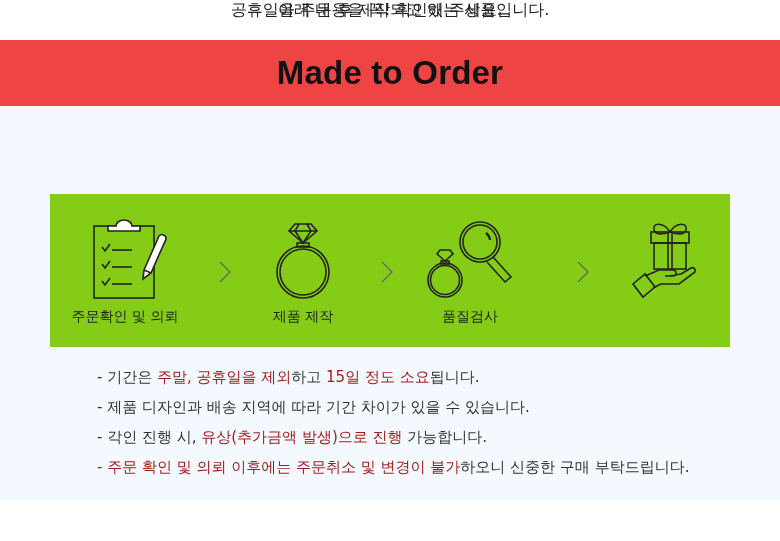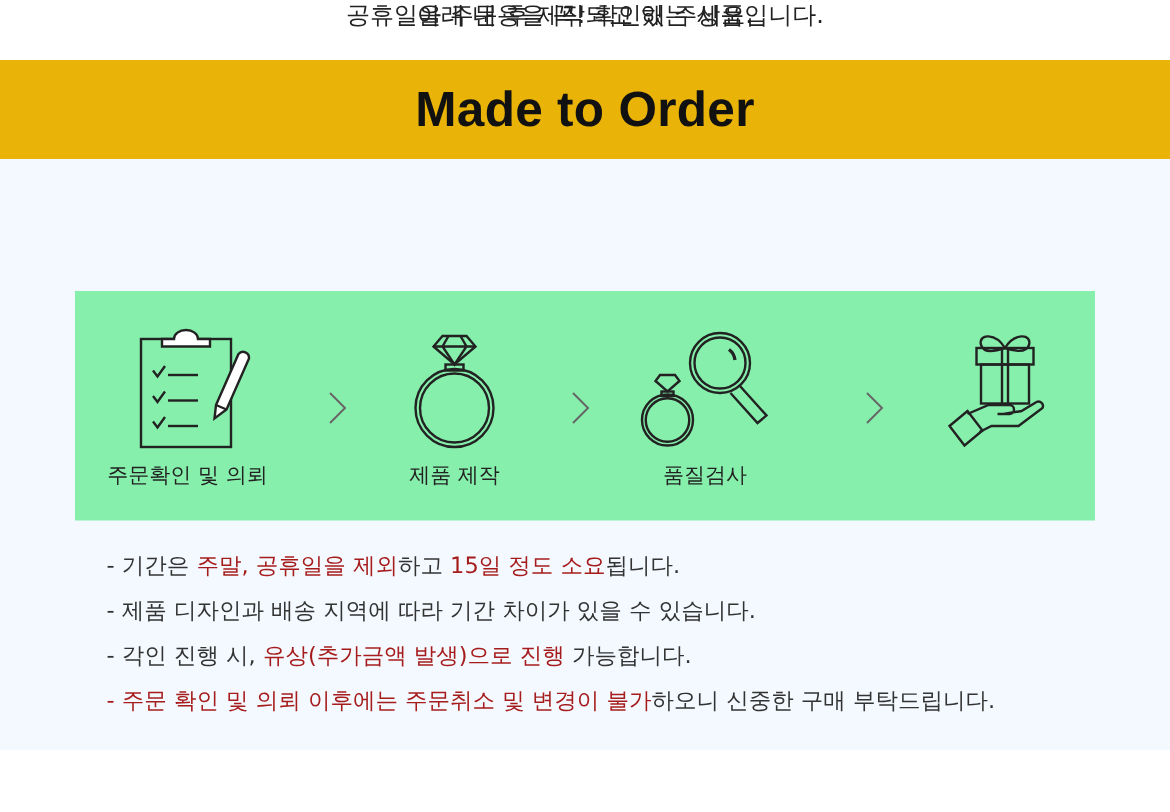--- a/index.html
+++ b/index.html
@@ -1,29 +1,29 @@
 <!DOCTYPE html>
 <html><head>
 <meta charset="utf-8">
 <style>
   html, body { margin: 0; padding: 0; }
   body { width: 780px; height: 541px; background: #ffffff; position: relative; overflow: hidden;
          font-family: "DejaVu Sans", "Liberation Sans", sans-serif; color: #222; }
-  .header-band { position: absolute; left: 0; top: 40px; width: 780px; height: 66px; background: #eab308;
+  .header-band { position: absolute; left: 0; top: 40px; width: 780px; height: 66px; background: #ef4444;
          display: flex; align-items: center; justify-content: center; }
   .header-band h1 { margin: 0; font-family: "Liberation Sans", sans-serif; font-weight: bold; font-size: 33px;
          color: #111; letter-spacing: 0.2px; }
   .body-band { position: absolute; left: 0; top: 106px; width: 780px; height: 394px; background: #f3f9fe; }
   .intro { position: absolute; left: 0; width: 780px; text-align: center; }
-  .card { position: absolute; left: 50px; top: 194px; width: 680px; height: 153px; background: #86efac; }
+  .card { position: absolute; left: 50px; top: 194px; width: 680px; height: 153px; background: #84cc16; }
   .step { position: absolute; top: 0; width: 150px; height: 153px; text-align: center; }
   .step svg { position: absolute; left: 0; right: 0; margin: 0 auto; top: 20px; }
   .step .label { position: absolute; left: 0; width: 100%; top: 114px; font-size: 14px; color: #222; }
   .arrow { position: absolute; top: 66px; width: 14px; height: 24px; }
-  .notes { position: absolute; left: 71px; top: 366px; }
+  .notes { position: absolute; left: 97px; top: 366px; }
   .note { font-size: 15px; color: #333; height: 30px; line-height: 22px; white-space: nowrap; }
   .red { color: #a61c1c; }
 </style>
 </head>
 <body>
 
 <div class="header-band">
   <h1>Made to Order</h1>
 </div>
 

